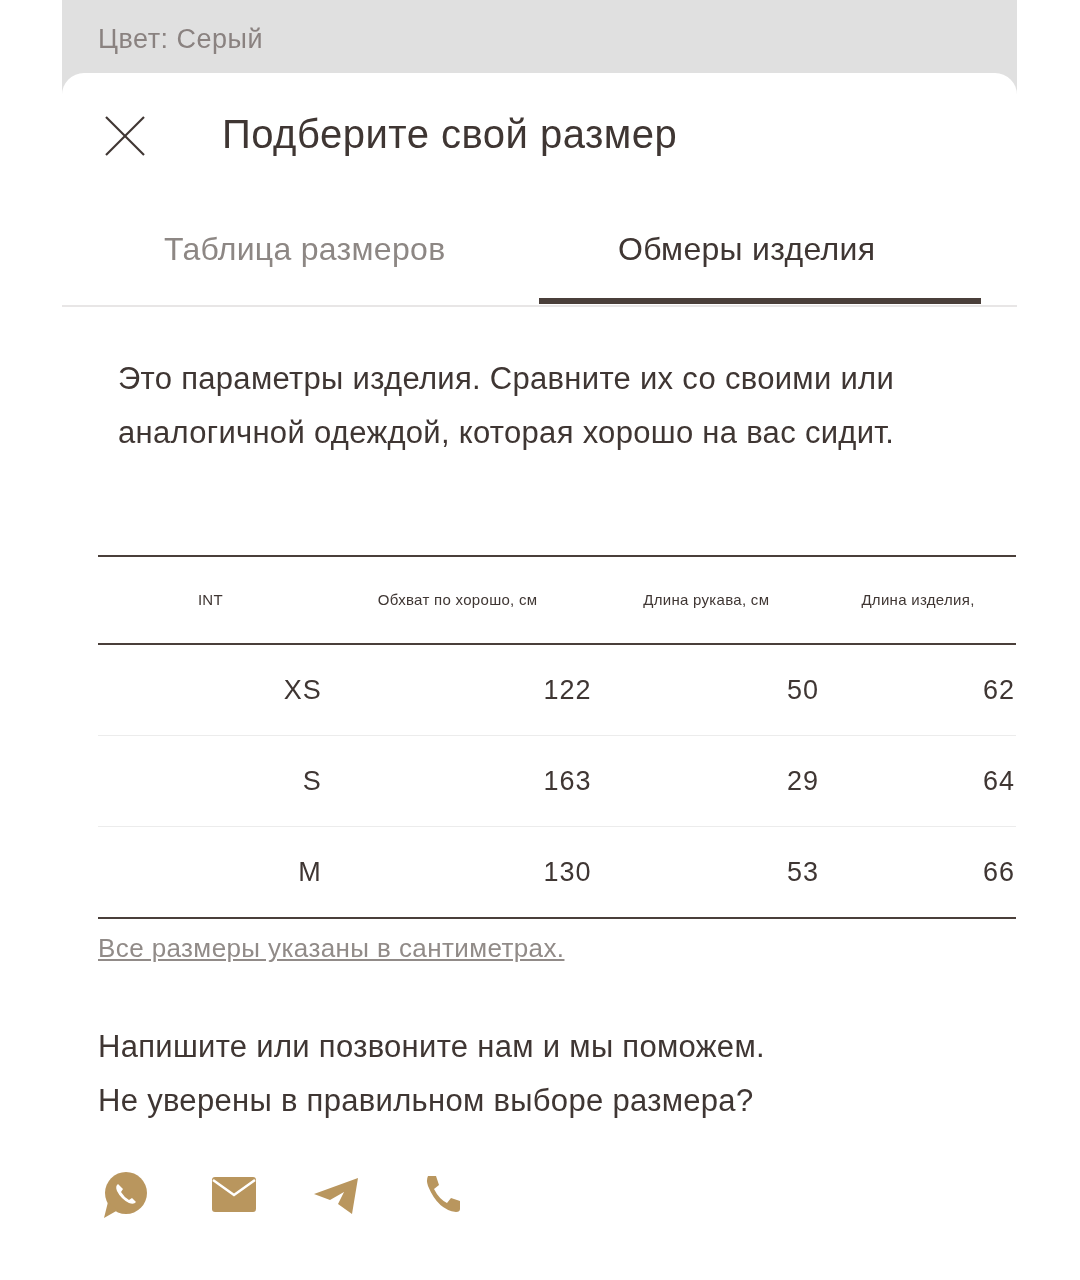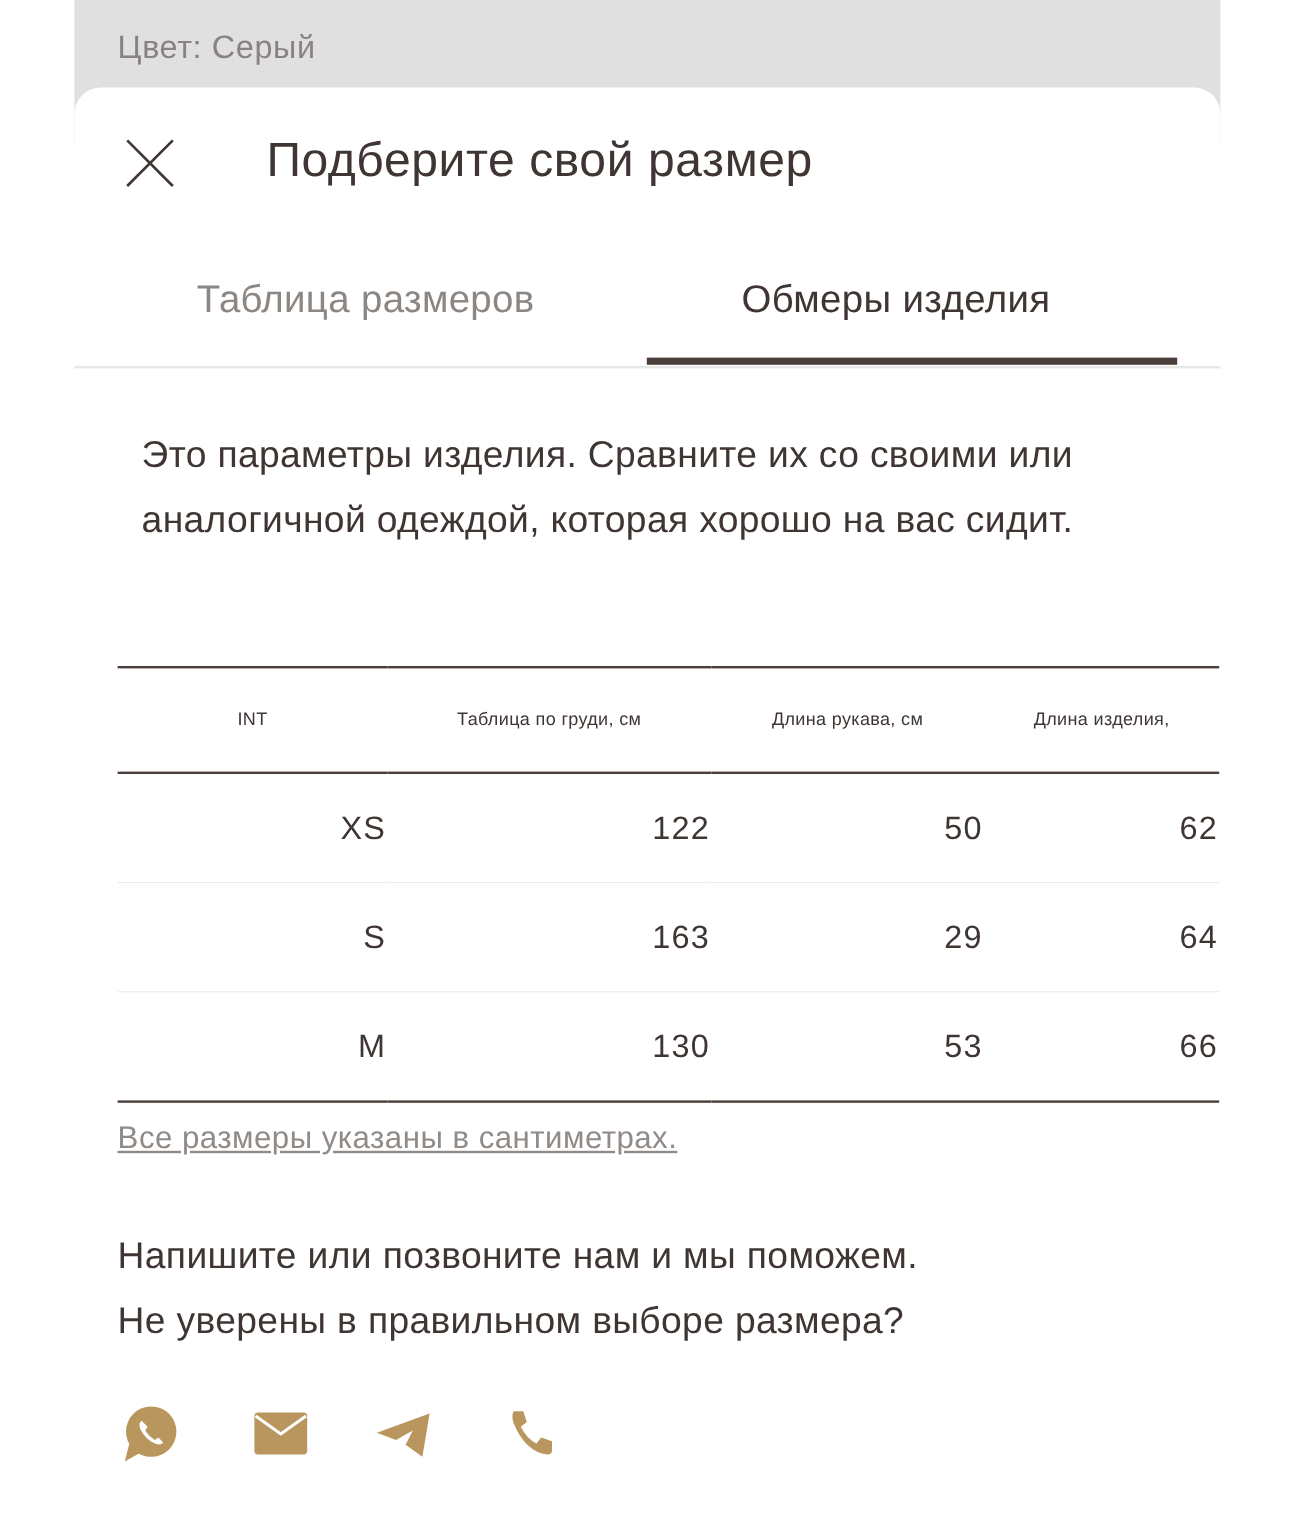--- a/index.html
+++ b/index.html
@@ -49,21 +49,21 @@
   <div class="tab active">Обмеры изделия</div>
   <div class="tab-underline"></div>
 </div>
 
 <div class="intro">Это параметры изделия. Сравните их со своими или аналогичной одеждой, которая хорошо на вас сидит.</div>
 
 <table>
   <thead>
     <tr>
       <th style="width:236px">INT</th>
-      <th style="width:240px;padding:0 20px">Таблица по груди, см</th>
+      <th style="width:240px;padding:0 20px">Обхват по хорошо, см</th>
       <th style="width:238px">Длина рукава, см</th>
       <th style="width:204px">Длина изделия,</th>
     </tr>
   </thead>
   <tbody>
     <tr>
       <td>XS</td>
       <td>122</td>
       <td>50</td>
       <td>62</td>

